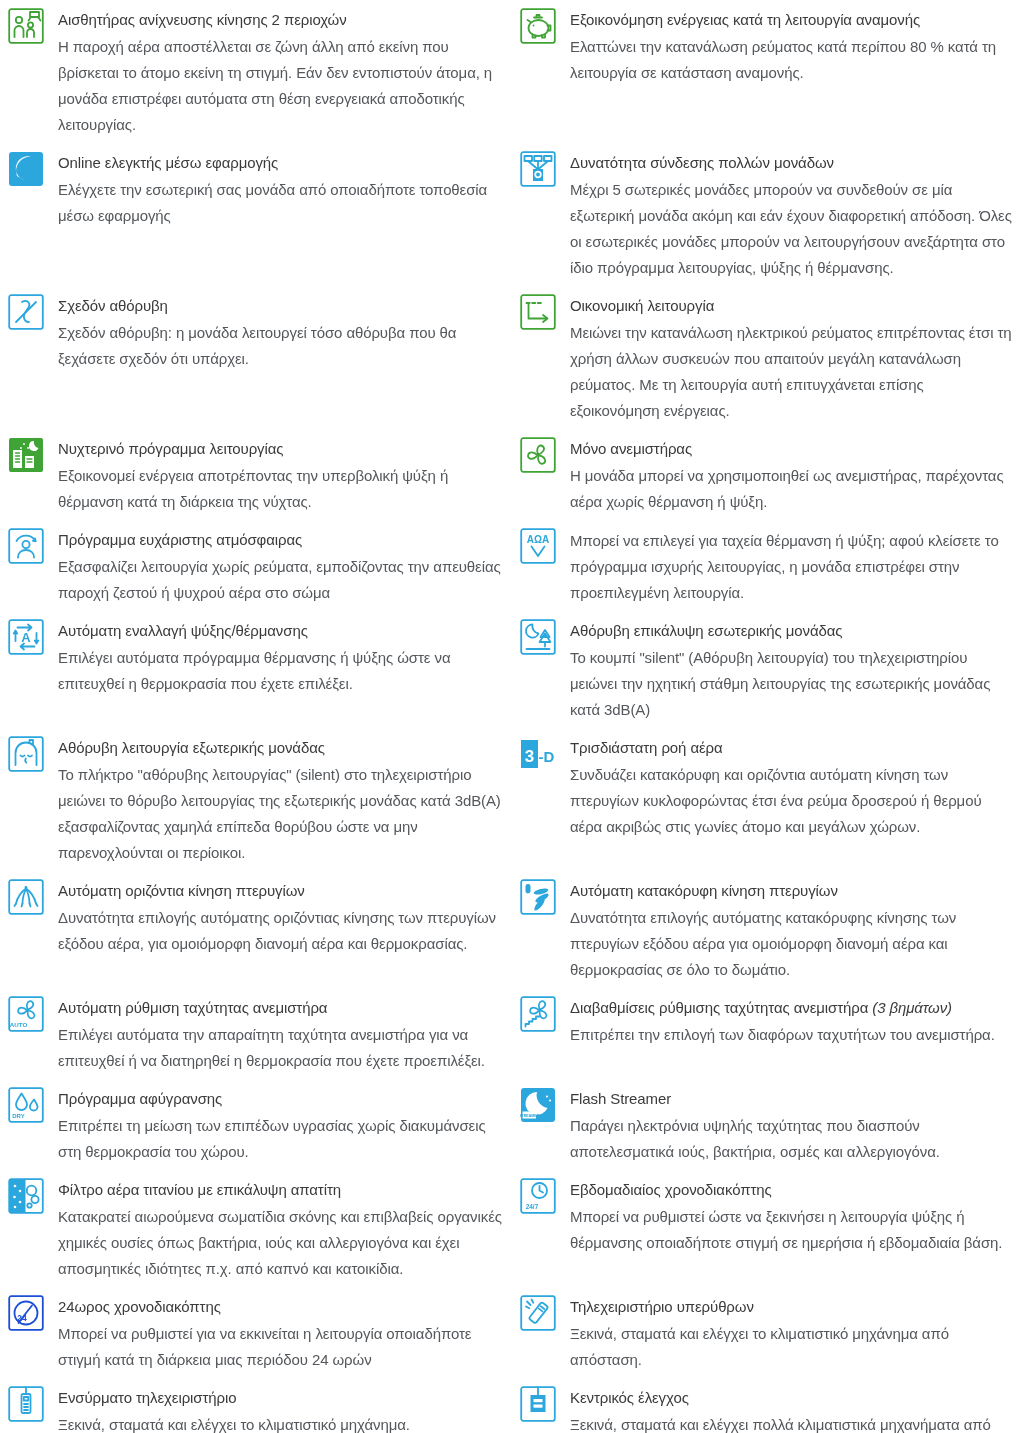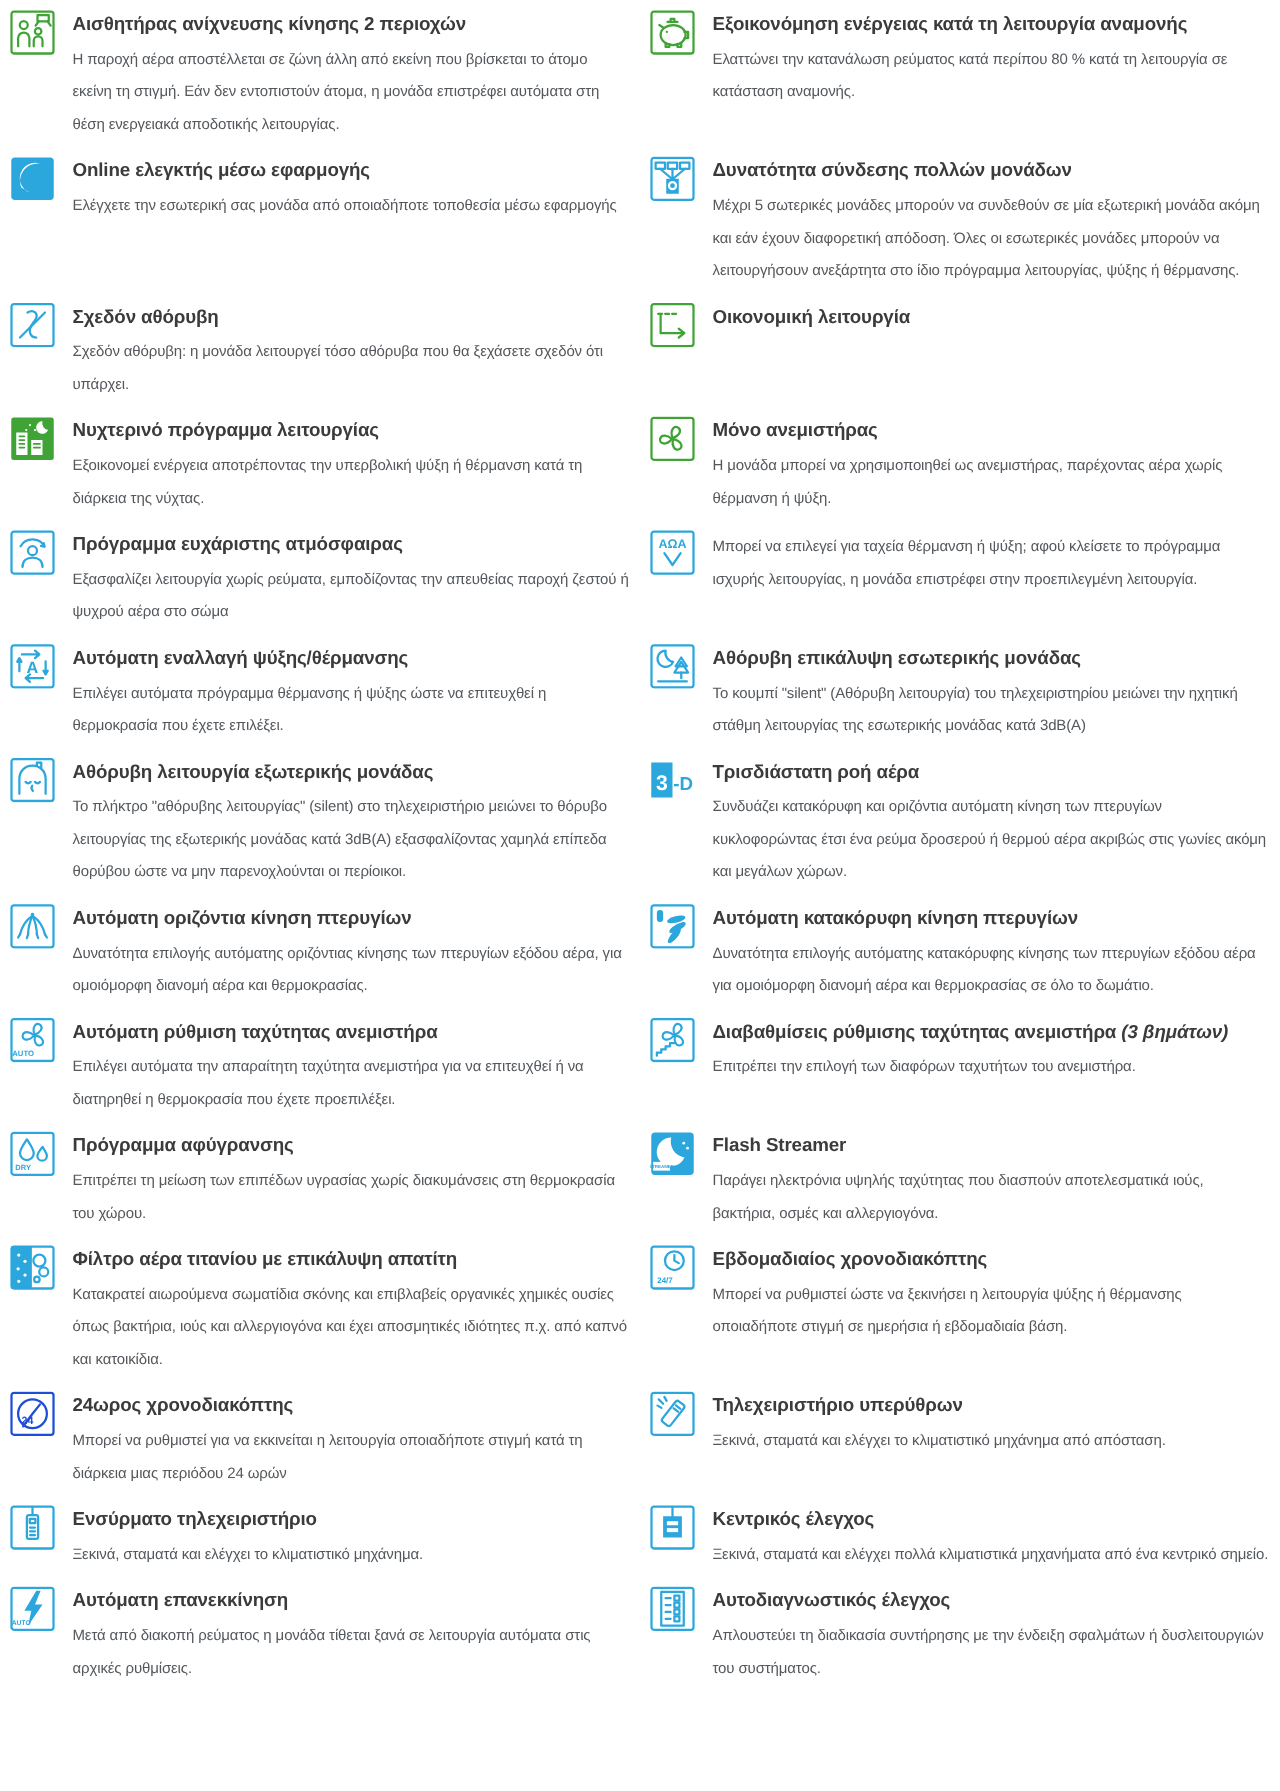--- a/index.html
+++ b/index.html
@@ -11,26 +11,26 @@
   .grid{
     display:grid;grid-template-columns:1fr 1fr;
     column-gap:16px;row-gap:13px;
     padding:8px 8px 0 8px;box-sizing:border-box;width:1024px;
   }
   .feature{display:flex;align-items:flex-start;}
   .icon{flex:0 0 36px;width:36px;height:36px;margin-right:14px;display:block;}
   .icon svg{display:block;}
   .text{flex:1 1 auto;min-width:0;}
   .title{
-    margin:0 0 3px 0;font-size:15px;line-height:23px;font-weight:700;
+    margin:0 0 3px 0;font-size:15px;line-height:23px;font-weight:400;
     color:var(--title-color,#3b3b3b);letter-spacing:-0.1px;
   }
   .title em{font-style:italic;}
   .desc{
-    margin:0;font-size:12px;line-height:26px;
+    margin:0;font-size:15px;line-height:26px;
     color:var(--body-color,#54585c);max-width:452px;letter-spacing:-0.1px;
   }
   svg text{font-family:"Liberation Sans",sans-serif;}
 </style>
 </head>
 <body>
 
 <main>
   <div class="grid">
       <section class="feature">
@@ -125,20 +125,21 @@
             <g fill="none" stroke="currentColor" stroke-width="1.8" stroke-linecap="round" stroke-linejoin="round">
               <rect x="1.2" y="1.2" width="33.6" height="33.6" rx="2"></rect>
               <path d="M6.5 9H21" stroke-dasharray="3.2 2.4"></path>
               <path d="M8.5 9v15.5H26"></path>
               <path d="M23 21l4.5 3.5L23 28"></path>
             </g>
           </svg>
         </span>
         <div class="text">
           <h3 class="title"><span>Οικονομική λειτουργία</span></h3>
+          <p class="desc">Μειώνει την κατανάλωση ηλεκτρικού ρεύματος επιτρέποντας έτσι τη χρήση άλλων συσκευών που απαιτούν μεγάλη κατανάλωση ρεύματος. Με τη λειτουργία αυτή επιτυγχάνεται επίσης εξοικονόμηση ενέργειας.</p>
         </div>
       </section>
       <section class="feature">
         <span class="icon" style="color: rgb(63, 164, 53);">
           <svg viewBox="0 0 36 36" width="36" height="36">
             <g fill="none" stroke="currentColor" stroke-width="1.8" stroke-linecap="round" stroke-linejoin="round">
               <rect x="1" y="1" width="34" height="34" rx="2" fill="currentColor" stroke="none"></rect>
               <g stroke="none" fill="#fff">
                 <path d="M26 4a5 5 0 1 0 4.5 7A5.5 5.5 0 0 1 26 4"></path>
                 <circle cx="16" cy="7" r="0.9"></circle>
@@ -263,21 +264,21 @@
           <svg viewBox="0 0 36 36" width="36" height="36">
             <g fill="none" stroke="currentColor" stroke-width="1.8" stroke-linecap="round" stroke-linejoin="round">
               <rect x="1" y="4" width="17" height="28" fill="currentColor" stroke="none"></rect>
               <text x="9.5" y="26" font-size="17" font-weight="bold" text-anchor="middle" fill="#fff" stroke="none">3</text>
               <text x="26.5" y="26" font-size="15" font-weight="bold" text-anchor="middle" fill="currentColor" stroke="none">-D</text>
             </g>
           </svg>
         </span>
         <div class="text">
           <h3 class="title"><span>Τρισδιάστατη ροή αέρα</span></h3>
-          <p class="desc">Συνδυάζει κατακόρυφη και οριζόντια αυτόματη κίνηση των πτερυγίων κυκλοφορώντας έτσι ένα ρεύμα δροσερού ή θερμού αέρα ακριβώς στις γωνίες ακόμη και μεγάλων χώρων.</p>
+          <p class="desc">Συνδυάζει κατακόρυφη και οριζόντια αυτόματη κίνηση των πτερυγίων κυκλοφορώντας έτσι ένα ρεύμα δροσερού ή θερμού αέρα ακριβώς στις γωνίες άτομο και μεγάλων χώρων.</p>
         </div>
       </section>
       <section class="feature">
         <span class="icon" style="color: rgb(43, 167, 222);">
           <svg viewBox="0 0 36 36" width="36" height="36">
             <g fill="none" stroke="currentColor" stroke-width="1.8" stroke-linecap="round" stroke-linejoin="round">
               <rect x="1.2" y="1.2" width="33.6" height="33.6" rx="2"></rect>
               <circle cx="18" cy="8.5" r="1.4" fill="currentColor" stroke="none"></circle>
               <path d="M18 9.5C13 13 9.5 18 8 24.5"></path>
               <path d="M18 9.5c-2 4.5-3.5 9-3.5 15"></path>

